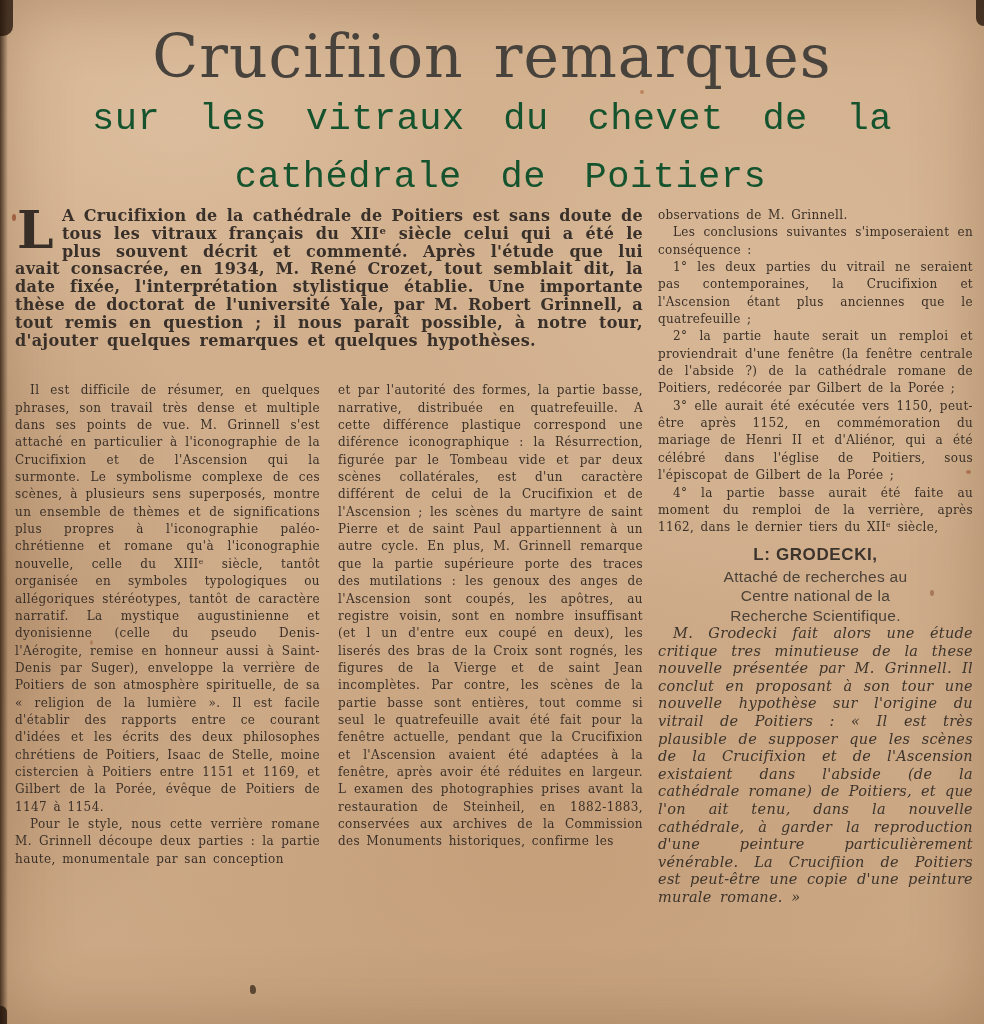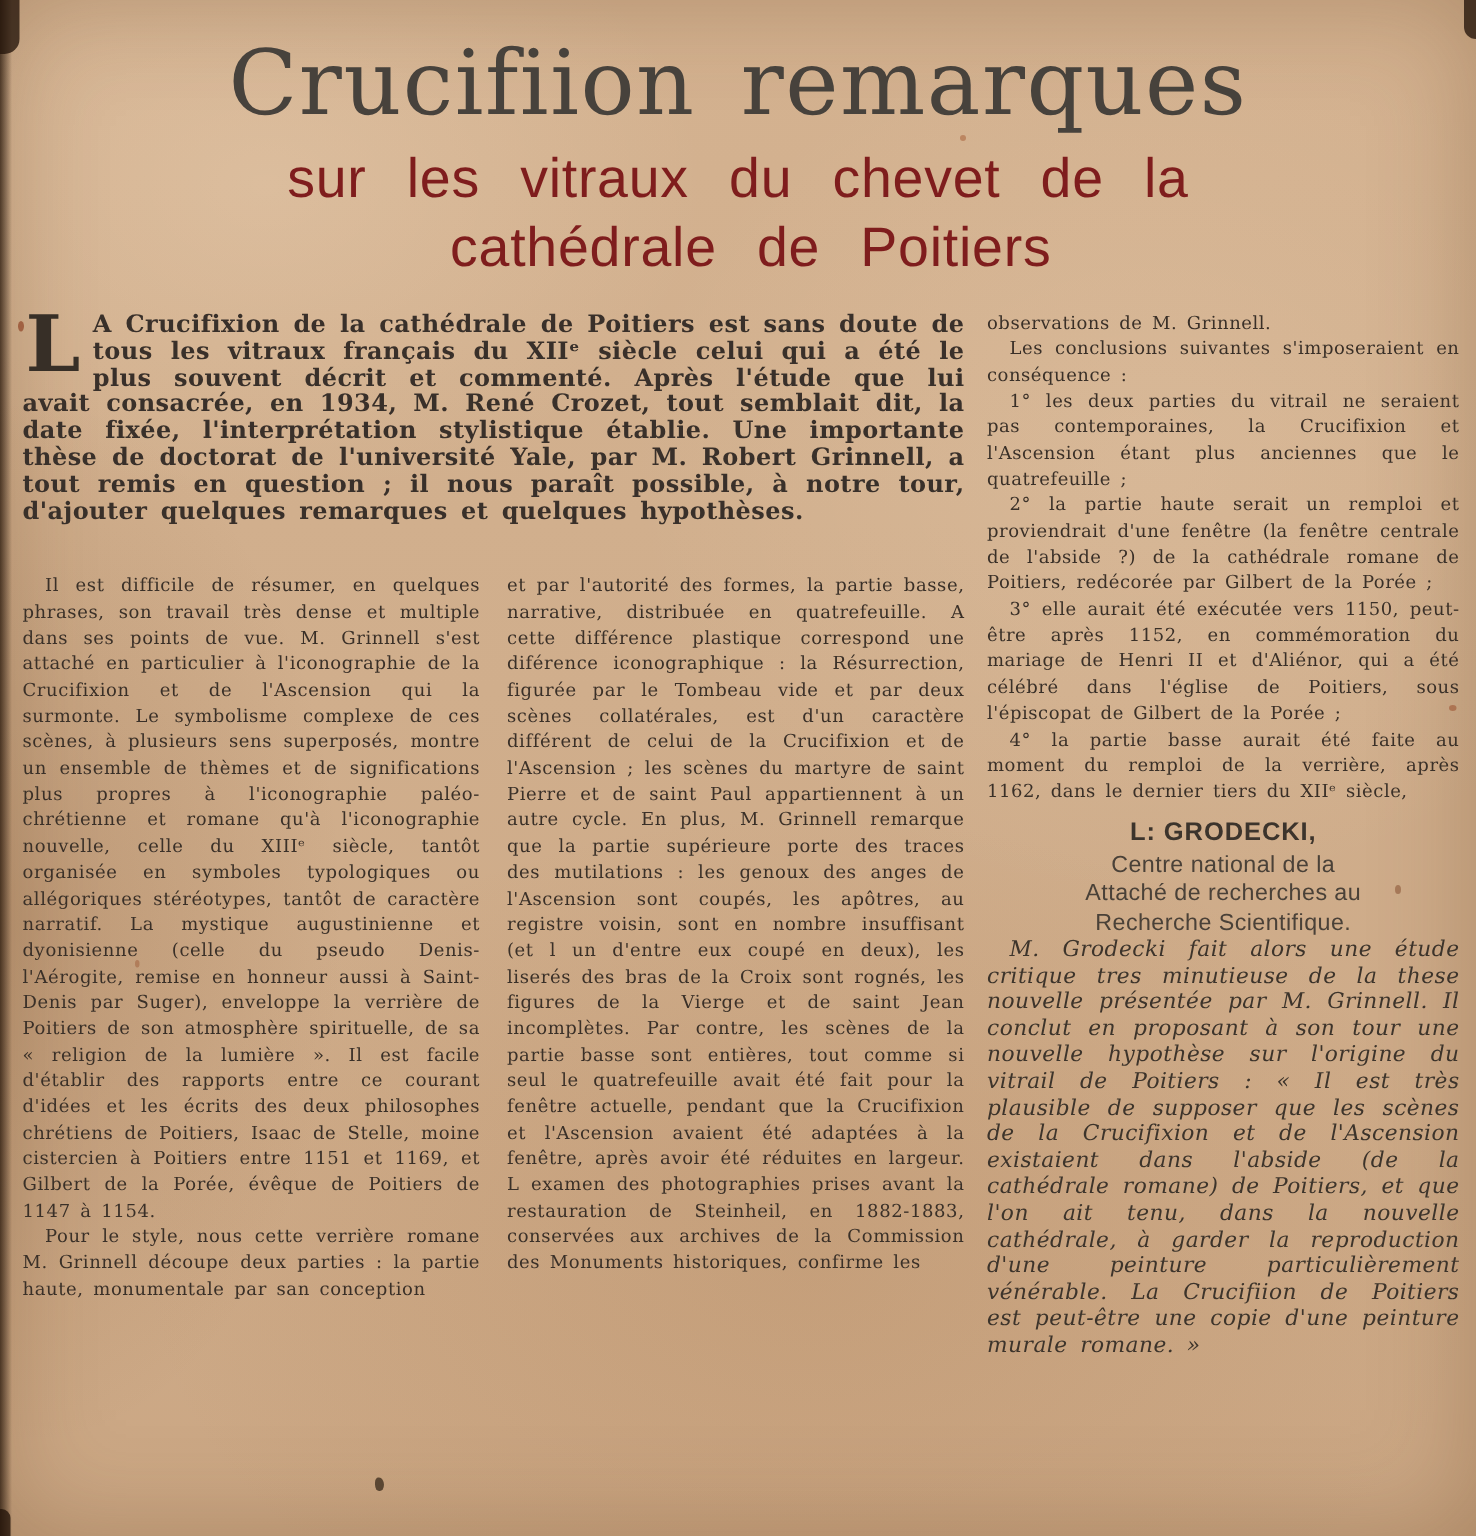--- a/index.html
+++ b/index.html
@@ -26,23 +26,23 @@
 
   
   .header{position:absolute;left:0;top:0;width:100%;text-align:center;}
   .headline{
     margin-top:24px;
     font-family:"DejaVu Serif", serif;
     font-size:60px;line-height:64px;font-weight:500;
     color:#47423c;letter-spacing:1px;word-spacing:10px;
   }
   .subtitle{
-    font-family:Liberation Sans, sans-serif;
+    font-family:Liberation Mono, monospace;
     font-size:37px;line-height:46px;font-weight:400;
-    color:#7f1d1d;letter-spacing:.5px;word-spacing:16px;
+    color:#14532d;letter-spacing:.5px;word-spacing:16px;
     margin-top:8px;
   }
 
   
   .content{position:absolute;left:15px;top:207px;width:958px;display:flex;gap:15px;}
   .left-zone{width:628px;flex:0 0 628px;}
   .col3{flex:1;min-width:0;}
 
   .lead{
     font-size:16px;line-height:17.8px;font-weight:700;
@@ -89,21 +89,21 @@
 <div class="speck" style="left:12px;top:214px;width:4px;height:7px;background:rgba(140,60,30,.65);"></div>
 <div class="speck" style="left:966px;top:470px;width:5px;height:4px;background:rgba(150,70,35,.5);"></div>
 <div class="speck" style="left:250px;top:985px;width:6px;height:9px;background:rgba(55,40,25,.75);border-radius:40% 60% 50% 50%;"></div>
 <div class="speck" style="left:640px;top:90px;width:4px;height:4px;background:rgba(160,80,40,.45);"></div>
 <div class="speck" style="left:90px;top:640px;width:3px;height:5px;background:rgba(150,75,40,.4);"></div>
 <div class="speck" style="left:930px;top:590px;width:4px;height:6px;background:rgba(120,60,30,.45);"></div>
 
 <div class="header">
   <div class="headline">Crucifiion remarques</div>
   <div class="subtitle">sur les vitraux du chevet de la</div>
-  <div class="subtitle" style="margin-top:0;padding-left:17px;">cathédrale de Poitiers</div>
+  <div class="subtitle" style="margin-top:12px;padding-left:17px;">cathédrale de Poitiers</div>
 </div>
 
 <div class="content">
 
   <div class="left-zone">
     <div class="lead">
       <span class="dropcap">L</span><span>A Crucifixion de la cathédrale de Poitiers est sans doute de tous les vitraux français du XIIᵉ siècle celui qui a été le plus souvent décrit et commenté. Après l'étude que lui avait consacrée, en 1934, M. René Crozet, tout semblait dit, la date fixée, l'interprétation stylistique établie. Une importante thèse de doctorat de l'université Yale, par M. Robert Grinnell, a tout remis en question ; il nous paraît possible, à notre tour, d'ajouter quelques remarques et quelques hypothèses.</span>
     </div>
     <div class="two-cols">
       <div class="bodycol">
@@ -124,22 +124,22 @@
     <div class="bodytext">
       <p class="noindent">observations de M. Grinnell.</p>
       <p>Les conclusions suivantes s'imposeraient en conséquence :</p>
       <p>1° les deux parties du vitrail ne seraient pas contemporaines, la Crucifixion et l'Ascension étant plus anciennes que le quatrefeuille ;</p>
       <p>2° la partie haute serait un remploi et proviendrait d'une fenêtre (la fenêtre centrale de l'abside ?) de la cathédrale romane de Poitiers, redécorée par Gilbert de la Porée ;</p>
       <p>3° elle aurait été exécutée vers 1150, peut-être après 1152, en commémoration du mariage de Henri II et d'Aliénor, qui a été célébré dans l'église de Poitiers, sous l'épiscopat de Gilbert de la Porée ;</p>
       <p>4° la partie basse aurait été faite au moment du remploi de la verrière, après 1162, dans le dernier tiers du XIIᵉ siècle,</p>
     </div>
     <div class="signature-name">L: GRODECKI,</div>
     <div class="signature-role">
+      <div>Attaché de recherches au</div>
       <div>Centre national de la</div>
-      <div>Attaché de recherches au</div>
       <div>Recherche Scientifique.</div>
     </div>
     <div class="note">
       <p>M. Grodecki fait alors une étude critique tres minutieuse de la these nouvelle présentée par M. Grinnell. Il conclut en proposant à son tour une nouvelle hypothèse sur l'origine du vitrail de Poitiers : « Il est très plausible de supposer que les scènes de la Crucifixion et de l'Ascension existaient dans l'abside (de la cathédrale romane) de Poitiers, et que l'on ait tenu, dans la nouvelle cathédrale, à garder la reproduction d'une peinture particulièrement vénérable. La Crucifiion de Poitiers est peut-être une copie d'une peinture murale romane. »</p>
     </div>
   </div>
 
 </div>
 
 </body></html>

